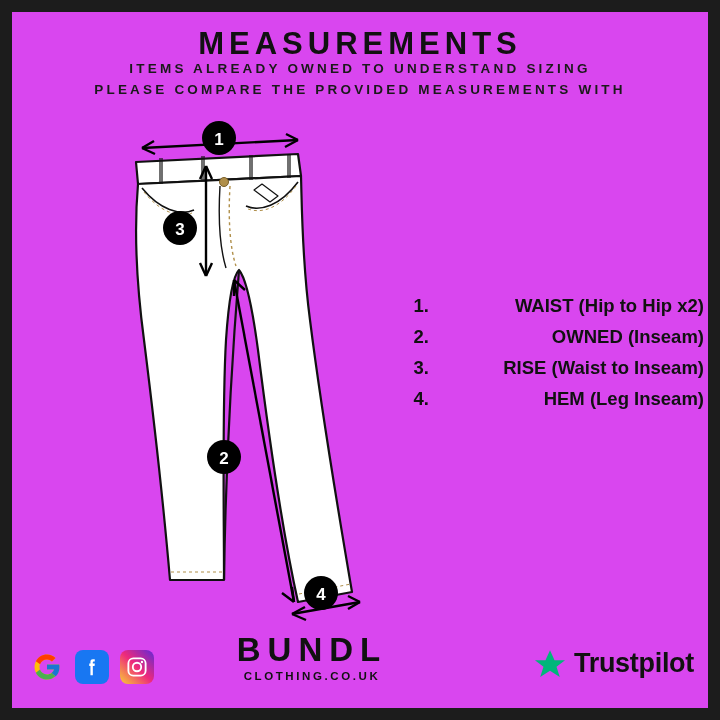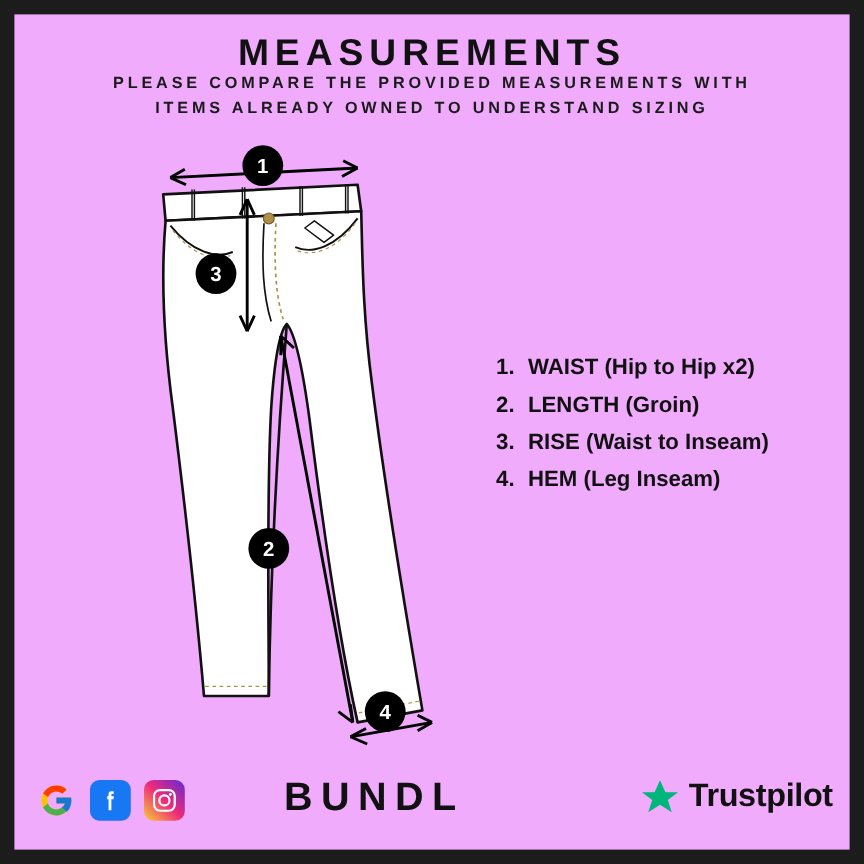--- a/index.html
+++ b/index.html
@@ -7,21 +7,21 @@
     padding: 0;
     background: #ffffff;
   }
   body {
     font-family: "Liberation Sans", sans-serif;
   }
   #page {
     position: relative;
     width: 720px;
     height: 720px;
-    background: #f0abfc;
+    background: #d946ef;
     overflow: hidden;
     box-sizing: border-box;
     border: 12px solid #1c1c1c;
     padding-left: 36px;
   }
   .title {
     position: absolute;
     top: 14px;
     left: 0;
     width: 696px;
@@ -60,20 +60,21 @@
     margin: 0;
     padding: 0 0 0 30px;
     list-style: decimal;
   }
   .legend li {
     font-size: 18.5px;
     font-weight: bold;
     color: #111111;
     line-height: 31px;
     padding-left: 6px;
+    text-align: right;
   }
   .footer-brand {
     position: absolute;
     left: 0;
     right: 0;
     bottom: 26px;
     width: 600px;
     text-align: center;
   }
   .brand-name {
@@ -130,22 +131,22 @@
   }
 </style>
 </head>
 <body>
 
 <div id="page">
 
   <div class="title">MEASUREMENTS</div>
 
   <div class="subtitle">
+    <div>ITEMS ALREADY OWNED TO UNDERSTAND SIZING</div>
     <div>PLEASE COMPARE THE PROVIDED MEASUREMENTS WITH</div>
-    <div>ITEMS ALREADY OWNED TO UNDERSTAND SIZING</div>
   </div>
 
   <div class="diagram">
     <svg viewBox="0 0 300 520" width="300" height="520" xmlns="http://www.w3.org/2000/svg">
       <g fill="#ffffff" stroke="#111111" stroke-width="2.2" stroke-linejoin="round">
 
         <path d="M34 52 L196 44 L199 66 L36 74 Z"></path>
 
         <path d="M36 74
                  C 32 120, 34 170, 42 230
@@ -218,28 +219,29 @@
       <g>
         <circle cx="219" cy="483" r="17" fill="#000000"></circle>
         <text class="callout-num" x="219" y="484">4</text>
       </g>
     </svg>
   </div>
 
   <div class="legend">
     <ol>
       <li>WAIST (Hip to Hip x2)</li>
-      <li>LENGTH (Groin)</li>
+      <li>OWNED (Inseam)</li>
       <li>RISE (Waist to Inseam)</li>
       <li>HEM (Leg Inseam)</li>
     </ol>
   </div>
 
   <div class="footer-brand">
     <div class="brand-name">BUNDL</div>
+    <div class="brand-sub">CLOTHING.CO.UK</div>
   </div>
 
   <div class="socials">
     <div class="social">
       <svg width="30" height="30" viewBox="0 0 48 48">
         <path fill="#FFC107" d="M43.6 20.1H42V20H24v8h11.3c-1.6 4.7-6.1 8-11.3 8-6.6 0-12-5.4-12-12s5.4-12 12-12c3.1 0 5.8 1.2 7.9 3.1l5.7-5.7C34 6.1 29.3 4 24 4 13 4 4 13 4 24s9 20 20 20 20-9 20-20c0-1.3-.1-2.6-.4-3.9z"></path>
         <path fill="#FF3D00" d="M6.3 14.7l6.6 4.8C14.7 15.1 19 12 24 12c3.1 0 5.8 1.2 7.9 3.1l5.7-5.7C34 6.1 29.3 4 24 4 16.3 4 9.7 8.3 6.3 14.7z"></path>
         <path fill="#4CAF50" d="M24 44c5.2 0 9.9-2 13.4-5.2l-6.2-5.2C29.2 35.1 26.7 36 24 36c-5.2 0-9.6-3.3-11.3-7.9l-6.5 5C9.5 39.6 16.2 44 24 44z"></path>
         <path fill="#1976D2" d="M43.6 20.1H42V20H24v8h11.3c-.8 2.2-2.2 4.2-4.1 5.6l6.2 5.2C36.9 40.2 44 35 44 24c0-1.3-.1-2.6-.4-3.9z"></path>
       </svg>

